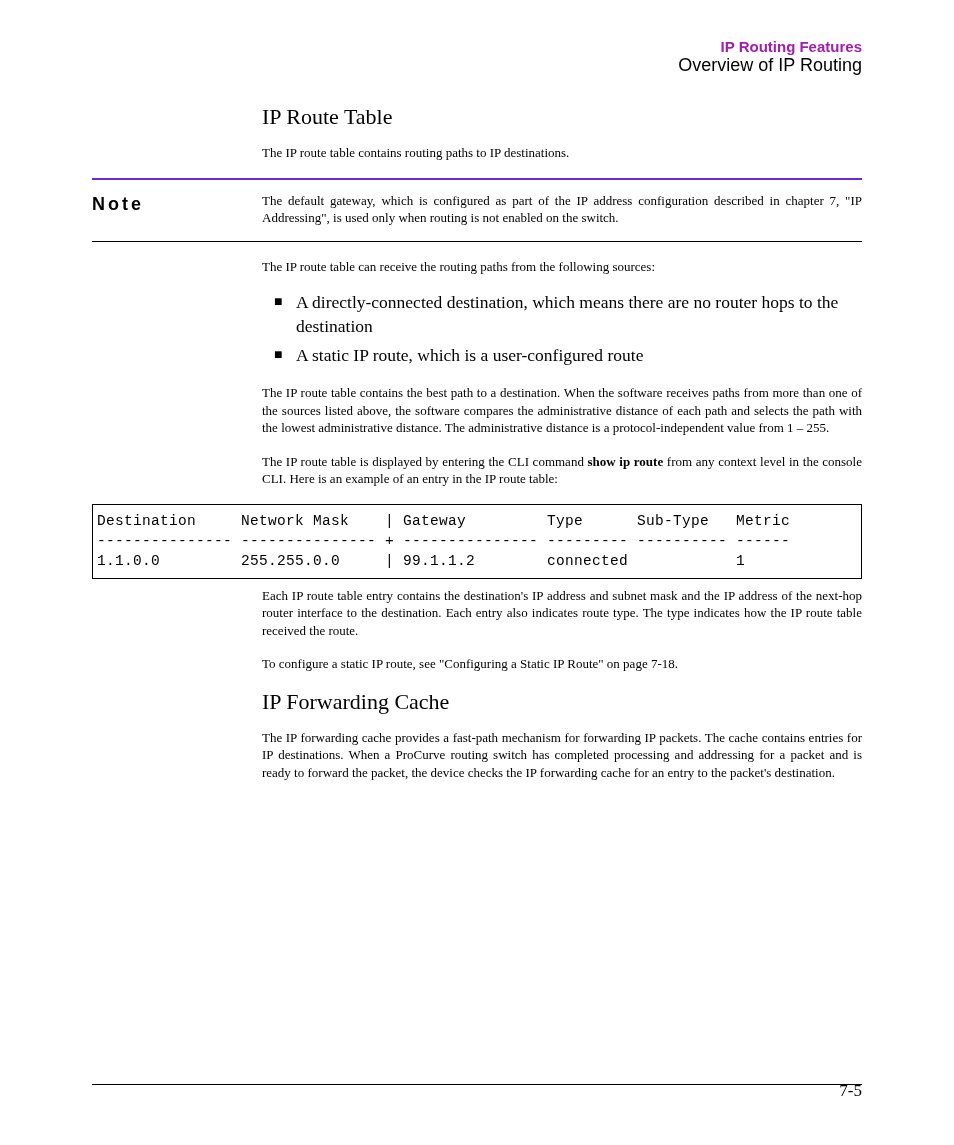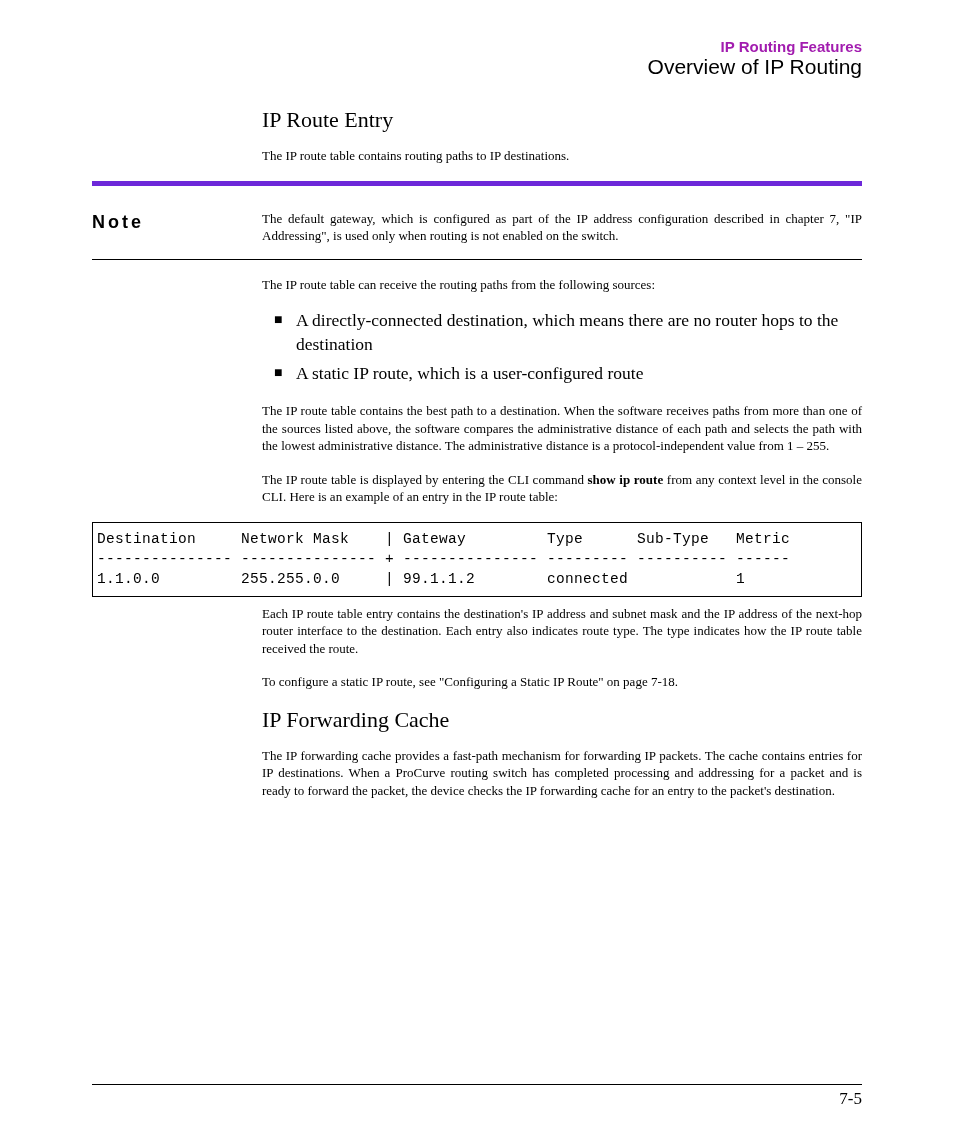--- a/index.html
+++ b/index.html
@@ -23,21 +23,21 @@
     }
     .header-title {
       font-family: Arial, Helvetica, sans-serif;
       font-weight: bold;
       font-size: 15px;
       color: #a21caf;
     }
     .header-subtitle {
       font-family: Arial, Helvetica, sans-serif;
       font-weight: normal;
-      font-size: 21px;
+      font-size: 18px;
       color: #000;
     }
     .content {
       display: flex;
       flex-direction: column;
     }
     .row {
       display: flex;
     }
     .left-col {
@@ -56,23 +56,23 @@
     }
     .body-text {
       font-family: 'Times New Roman', Times, serif;
       font-size: 13px;
       color: #000;
       line-height: 1.35;
       margin-bottom: 16px;
       text-align: justify;
     }
     .note-block {
-      border-top: 5px solid #6d28d9;
+      border-top: 2px solid #6d28d9;
       border-bottom: 1px solid #000;
-      padding: 24px 0 14px 0;
+      padding: 12px 0 14px 0;
       margin-bottom: 16px;
     }
     .note-label {
       font-family: Arial, Helvetica, sans-serif;
       font-weight: bold;
       font-size: 18px;
       letter-spacing: 3px;
       padding-top: 2px;
     }
     .bullet-list {
@@ -112,21 +112,21 @@
     }
     .figure-caption {
       font-family: Arial, Helvetica, sans-serif;
       font-weight: bold;
       font-size: 14px;
       color: #000;
       margin-bottom: 24px;
     }
     .page-number {
       position: absolute;
-      bottom: 36px;
+      bottom: 44px;
       right: 92px;
       font-family: 'Times New Roman', Times, serif;
       font-size: 17px;
       text-align: right;
     }
     .footer-line {
       position: absolute;
       bottom: 60px;
       left: 92px;
       right: 92px;
@@ -140,21 +140,21 @@
   <div class="header">
     <div class="header-title">IP Routing Features</div>
     <div class="header-subtitle">Overview of IP Routing</div>
   </div>
 
   <div class="content">
 
     <div class="row">
       <div class="left-col"></div>
       <div class="right-col">
-        <h2 class="section-heading">IP Route Entry</h2>
+        <h2 class="section-heading">IP Route Table</h2>
         <p class="body-text">The IP route table contains routing paths to IP destinations.</p>
       </div>
     </div>
 
     <div class="note-block">
       <div class="row">
         <div class="left-col">
           <div class="note-label">Note</div>
         </div>
         <div class="right-col">

